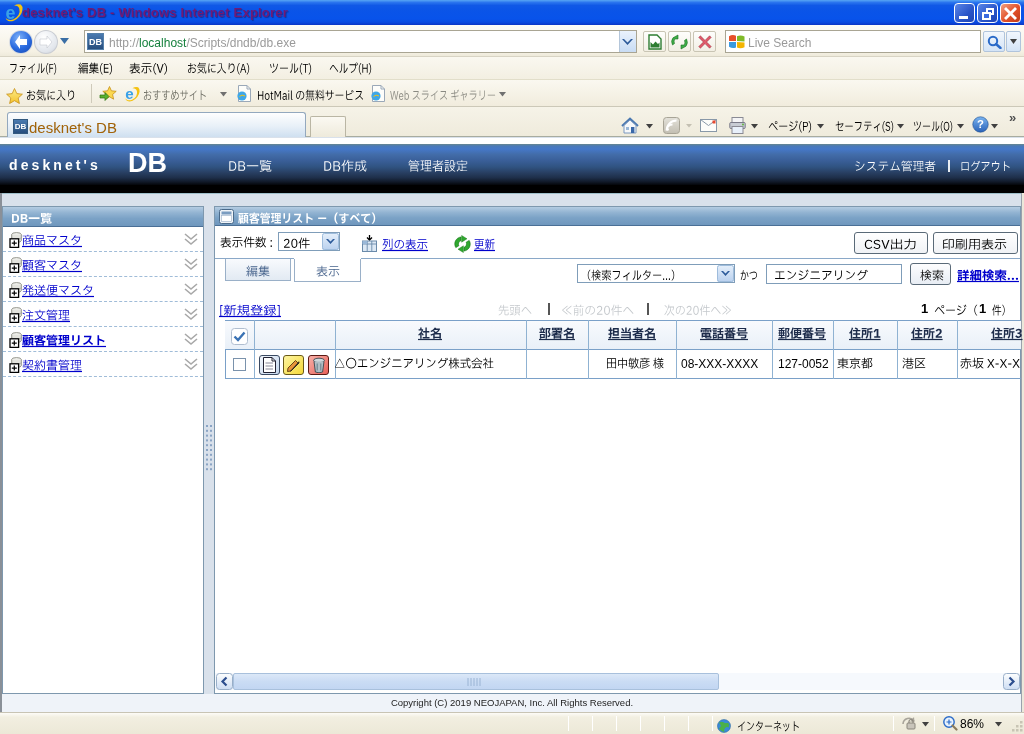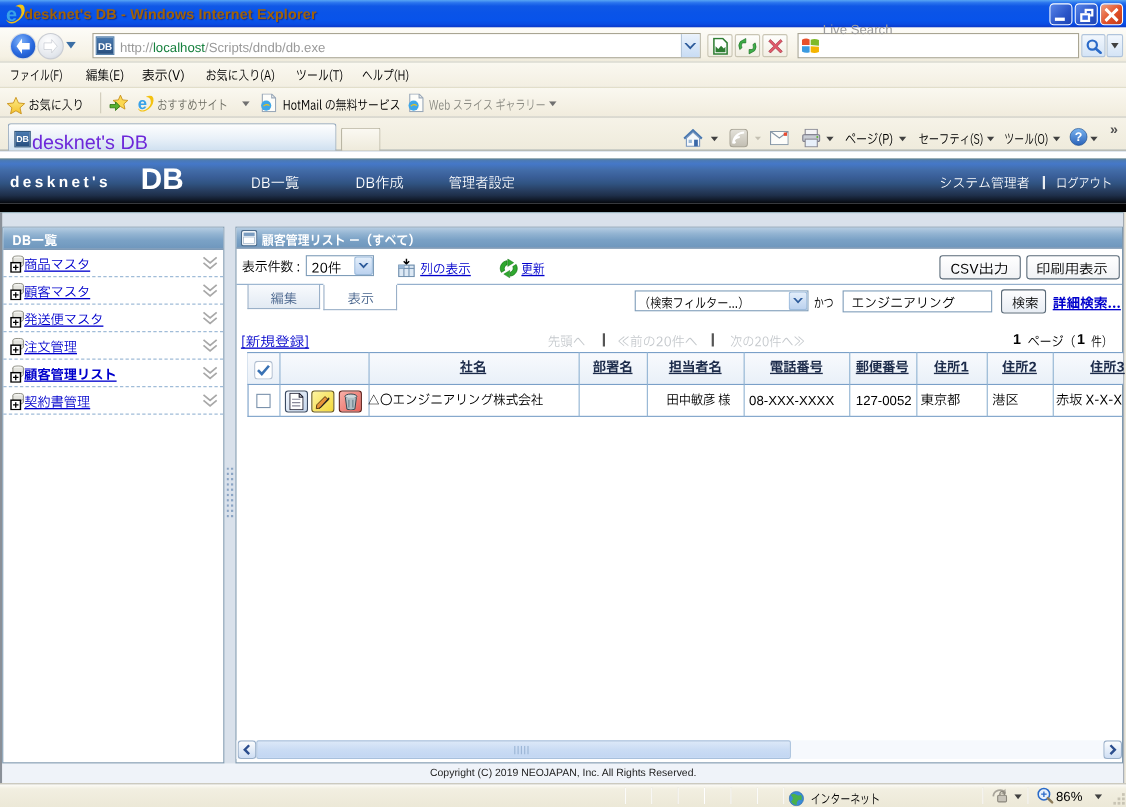--- a/index.html
+++ b/index.html
@@ -4,21 +4,21 @@
 html,body{width:1024px;height:734px;overflow:hidden}
 body{font-family:"Liberation Sans",sans-serif;position:relative;background:#d9e1eb}
 .abs{position:absolute}
 svg{display:block}
 </style></head><body>
 <div class="abs" style="left:0;top:0;width:1024px;height:25px;background:linear-gradient(180deg,#58a6f4 0%,#2a74ee 10%,#1058e6 22%,#0a54e8 45%,#0853ea 75%,#0a4ce2 88%,#0a3dd0 96%,#0d35c2 100%)"></div>
 <svg class="abs" style="left:4px;top:3px" width="19" height="19" viewBox="0 0 19 19">
 <text x="1.5" y="16" font-family="Liberation Sans" font-weight="bold" font-size="18" fill="#39a1e8">e</text>
 <path d="M16.8 1.6 Q13.6 0.4 10.0 2.6 Q14.2 2.4 15.3 5.8 Q16.2 8.6 14.6 11.8 Q13 14.8 9.6 16.3 Q6.6 17.6 4.0 16.6 Q2.4 16.0 1.6 14.6 Q1.8 16.9 4.2 17.9 Q6.8 18.9 10.2 17.4 Q13.4 16.0 15.8 13.0 Q18.2 10.0 18.5 6.6 Q18.8 3.2 16.8 1.6 Z" fill="#f4c211"></path>
 </svg>
-<div class="abs" style="left:22px;top:5px;font-size:13px;font-weight:bold;color:#a16207;text-shadow:1px 1px 1px #10309a;letter-spacing:0.2px">desknet's DB - Windows Internet Explorer</div>
+<div class="abs" style="left:22px;top:5px;font-size:13px;font-weight:bold;color:#701a75;text-shadow:1px 1px 1px #10309a;letter-spacing:0.2px">desknet's DB - Windows Internet Explorer</div>
 <div class="abs" style="left:954px;top:3px;width:21px;height:20px;border:1px solid #fff;border-radius:4px;background:linear-gradient(135deg,#5a86e8,#2a55c8 60%,#1e44b4)">
     <div class="abs" style="left:4px;top:12px;width:9px;height:3px;background:#fff"></div>
   </div>
 <div class="abs" style="left:977px;top:3px;width:21px;height:20px;border:1px solid #fff;border-radius:4px;background:linear-gradient(135deg,#5a86e8,#2a55c8 60%,#1e44b4)">
     <div class="abs" style="left:8px;top:4px;width:8px;height:7px;border:2px solid #fff"></div>
     <div class="abs" style="left:4px;top:8px;width:9px;height:8px;border:2px solid #fff;background:#3a6ae0"></div>
   </div>
 <div class="abs" style="left:1000px;top:3px;width:21px;height:20px;border:1px solid #fff;border-radius:4px;background:linear-gradient(135deg,#f0a080,#e25028 55%,#c03a18)">
     <svg class="abs" style="left:3px;top:3px" width="13" height="13" viewBox="0 0 13 13">
       <path d="M2 0 L6.5 4.5 L11 0 L13 2 L8.5 6.5 L13 11 L11 13 L6.5 8.5 L2 13 L0 11 L4.5 6.5 L0 2 Z" fill="#fff"></path>
@@ -74,21 +74,21 @@
       <path d="M2.4 0.8 L7 5.4 L11.6 0.8 L13.2 2.4 L8.6 7 L13.2 11.6 L11.6 13.2 L7 8.6 L2.4 13.2 L0.8 11.6 L5.4 7 L0.8 2.4 Z" fill="#e05a6a" stroke="#902030" stroke-width="0.5"></path>
     </svg>
   </div>
 <div class="abs" style="left:725px;top:30px;width:256px;height:23px;background:#fff;border:1px solid #a9a593"></div>
 <svg class="abs" style="left:729px;top:34px" width="16" height="15" viewBox="0 0 16 15">
 <path d="M0 2.2 Q3.5 0.2 7 1.8 L7 7 L0 7 Z" fill="#e8502a"></path>
     <path d="M8 2.2 Q11.5 0.5 15.5 2.4 L15.5 7.6 L8 7 Z" fill="#7fba28"></path>
 <path d="M0 8 L7 8 L7 13.4 Q3.5 14.8 0 12.8 Z" fill="#3a9ae0"></path>
     <path d="M8 8 L15.5 8.6 L15.5 13.2 Q11.5 15 8 13.4 Z" fill="#f4b400"></path>
   </svg>
-<div class="abs" style="left:748px;top:20px;font-size:12px;color:#9a9a9a">Live Search</div>
+<div class="abs" style="left:748px;top:36px;font-size:12px;color:#9a9a9a">Live Search</div>
 <div class="abs" style="left:983px;top:31px;width:22px;height:21px;background:linear-gradient(180deg,#f2f7fd,#d4e4f6);border:1px solid #b0c4dc;border-radius:2px"></div>
 <svg class="abs" style="left:987px;top:35px" width="15" height="14" viewBox="0 0 15 14">
     <circle cx="6" cy="6" r="4.2" fill="none" stroke="#2a6ac8" stroke-width="2"></circle>
     <path d="M9 9 L13.5 13" stroke="#2a6ac8" stroke-width="2.4" stroke-linecap="round"></path>
   </svg>
 <div class="abs" style="left:1006px;top:31px;width:15px;height:21px;background:linear-gradient(180deg,#f2f7fd,#d4e4f6);border:1px solid #b0c4dc;border-radius:2px"></div>
 <svg class="abs" style="left:1010px;top:39px" width="8" height="6" viewBox="0 0 8 6">
     <path d="M0 0 H7 L3.5 5 Z" fill="#404040"></path>
   </svg>
 <div class="abs" style="left:0;top:57px;width:1024px;height:23px;background:linear-gradient(180deg,#faf8f0,#f3efe2);border-bottom:1px solid #e2deca"></div>
@@ -175,21 +175,21 @@
     <g transform="scale(0.7605,1)">
       <path d="M3.5 12.7H2.4L0.3 3.9H1.3L2.4 8.4L3.0 11.5H3.1L3.8 8.4L5.0 3.9H6.2L7.3 8.4L8.1 11.5H8.1L8.8 8.4L9.9 3.9H11.0L8.7 12.7H7.6L6.3 8.1L5.6 5.1H5.6L4.8 8.1Z M11.8 9.5Q11.8 8.4 12.2 7.7Q12.6 6.9 13.2 6.5Q13.9 6.1 14.7 6.1Q15.6 6.1 16.2 6.5Q16.8 6.9 17.2 7.6Q17.5 8.3 17.5 9.3V9.7H12.9V10.0Q12.9 10.9 13.4 11.5Q13.9 12.0 14.8 12.0Q15.4 12.0 15.9 11.7Q16.4 11.4 16.6 10.9L17.3 11.4Q17.0 12.1 16.3 12.5Q15.6 12.9 14.7 12.9Q13.9 12.9 13.2 12.5Q12.6 12.0 12.2 11.3Q11.8 10.5 11.8 9.5ZM12.9 9.0H16.5V8.9Q16.5 8.0 16.0 7.4Q15.5 6.9 14.7 6.9Q13.9 6.9 13.4 7.5Q12.9 8.0 12.9 8.9Z M20.2 11.7H20.2V12.7H19.2V3.4H20.2V7.3H20.2Q20.7 6.1 22.2 6.1Q22.9 6.1 23.5 6.5Q24.1 6.9 24.5 7.7Q24.8 8.4 24.8 9.5Q24.8 10.5 24.5 11.3Q24.1 12.0 23.5 12.5Q22.9 12.9 22.2 12.9Q21.5 12.9 21.0 12.6Q20.5 12.3 20.2 11.7ZM23.7 10.0V8.9Q23.7 8.0 23.2 7.5Q22.7 6.9 21.9 6.9Q21.2 6.9 20.7 7.3Q20.2 7.7 20.2 8.2V10.7Q20.2 11.3 20.7 11.6Q21.2 12.0 21.9 12.0Q22.7 12.0 23.2 11.5Q23.7 10.9 23.7 10.0Z M38.7 12.7Q36.9 10.9 35.1 9.6Q34.1 10.5 32.9 11.3Q31.6 12.1 30.2 12.7L29.7 11.9Q32.6 10.8 34.4 9.0Q36.2 7.2 36.7 4.9H30.6V4.1H37.7Q37.7 4.5 37.5 5.2Q37.1 7.2 35.6 9.0Q37.5 10.3 39.2 12.0Z M43.0 3.7H49.9V4.6H43.0ZM41.9 6.6H50.7Q50.6 9.2 49.0 10.8Q47.5 12.3 44.7 12.9L44.4 12.1Q46.8 11.6 48.1 10.4Q49.4 9.3 49.7 7.5H41.9Z M62.8 4.0Q61.4 5.5 59.4 6.8V13.1H58.5V7.3Q56.4 8.6 54.0 9.5L53.6 8.7Q56.0 7.8 58.3 6.5Q60.6 5.1 62.2 3.4Z M74.7 12.7Q72.9 10.9 71.1 9.6Q70.1 10.5 68.9 11.3Q67.6 12.1 66.2 12.7L65.7 11.9Q68.6 10.8 70.4 9.0Q72.2 7.2 72.7 4.9H66.6V4.1H73.7Q73.7 4.5 73.5 5.2Q73.1 7.2 71.6 9.0Q73.5 10.3 75.2 12.0Z M89.8 2.4Q90.5 3.3 91.0 4.3L90.4 4.6Q89.7 3.4 89.2 2.7ZM89.1 5.2Q88.6 4.3 87.9 3.3L88.5 3.0Q89.3 4.0 89.7 4.9ZM85.7 9.0 90.1 8.5 90.2 9.3 85.8 9.8 86.2 13.2 85.3 13.3 85.0 9.9 80.6 10.3 80.5 9.5 84.9 9.0 84.6 6.6 80.6 7.0 80.5 6.1 84.5 5.7 84.3 3.2 85.1 3.1 85.4 5.6 88.8 5.3 88.8 6.1 85.5 6.5Z M101.2 6.3 101.4 7.0Q101.1 8.1 100.4 9.0Q99.8 9.9 98.7 10.8L98.2 10.1Q99.0 9.5 99.6 8.8Q100.2 8.1 100.5 7.2L96.6 8.1L97.6 13.5L96.8 13.6L95.7 8.3L93.1 8.8L93.0 8.0L95.6 7.4L95.1 5.1L96.0 5.0L96.4 7.3Z M105.9 3.7H112.8V4.6H105.9ZM104.8 6.6H113.7Q113.6 9.2 112.0 10.8Q110.5 12.3 107.7 12.9L107.4 12.1Q109.8 11.6 111.1 10.4Q112.4 9.3 112.7 7.5H104.8Z M119.4 12.1Q121.0 11.7 121.9 11.1Q122.9 10.6 123.3 9.7Q123.8 8.8 123.8 7.4V3.5H124.7V7.4Q124.7 9.0 124.1 10.1Q123.6 11.2 122.6 11.8Q121.5 12.5 119.8 12.9ZM118.7 9.1H117.9V3.5H118.7Z M138.2 8.6H128.6V7.7H138.2Z" fill="#8a8a82"></path>
     </g>
   </svg>
 <svg class="abs" style="left:499px;top:92px" width="8" height="5" viewBox="0 0 8 5">
     <path d="M0 0 H7 L3.5 4.5 Z" fill="#707070"></path>
   </svg>
 <div class="abs" style="left:0;top:107px;width:1024px;height:30px;background:linear-gradient(180deg,#f6f3e8,#efebdc);border-bottom:1px solid #a8aca0"></div>
 <div class="abs" style="left:7px;top:112px;width:299px;height:25px;background:linear-gradient(180deg,#fefefe,#e8f0f8 55%,#cfe0f0);border:1px solid #93a8be;border-bottom:none;border-radius:3px 3px 0 0"></div>
 <div class="abs" style="left:13px;top:119px;width:15px;height:15px;background:linear-gradient(180deg,#4a7ab0,#274e7e);border:1px solid #33597f;color:#fff;font-size:8px;font-weight:bold;text-align:center;line-height:14px">DB</div>
-<div class="abs" style="left:29px;top:119px;font-size:18px;color:#6d28d9">desknet's DB</div>
+<div class="abs" style="left:29px;top:119px;font-size:15px;color:#a16207">desknet's DB</div>
 <div class="abs" style="left:310px;top:116px;width:36px;height:21px;background:linear-gradient(180deg,#fbf9f2,#eeeadb);border:1px solid #bab6a4;border-bottom:none;border-radius:2px 2px 0 0"></div>
 <svg class="abs" style="left:620px;top:117px" width="20" height="18" viewBox="0 0 20 18">
     <path d="M2 9 L10 1.5 L18 9" fill="none" stroke="#4a78b0" stroke-width="2"></path>
     <path d="M4 8.5 L10 3 L16 8.5 V16 H4 Z" fill="#f6f8fa" stroke="#7a98c0" stroke-width="1"></path>
     <rect x="11" y="10" width="3.4" height="6" fill="#3a68a8"></rect>
     <rect x="6" y="10" width="3" height="3" fill="#9ab8d8"></rect>
   </svg>
 <svg class="abs" style="left:646px;top:124px" width="8" height="5" viewBox="0 0 8 5">
     <path d="M0 0 H7 L3.5 4.5 Z" fill="#404040"></path>
   </svg>

